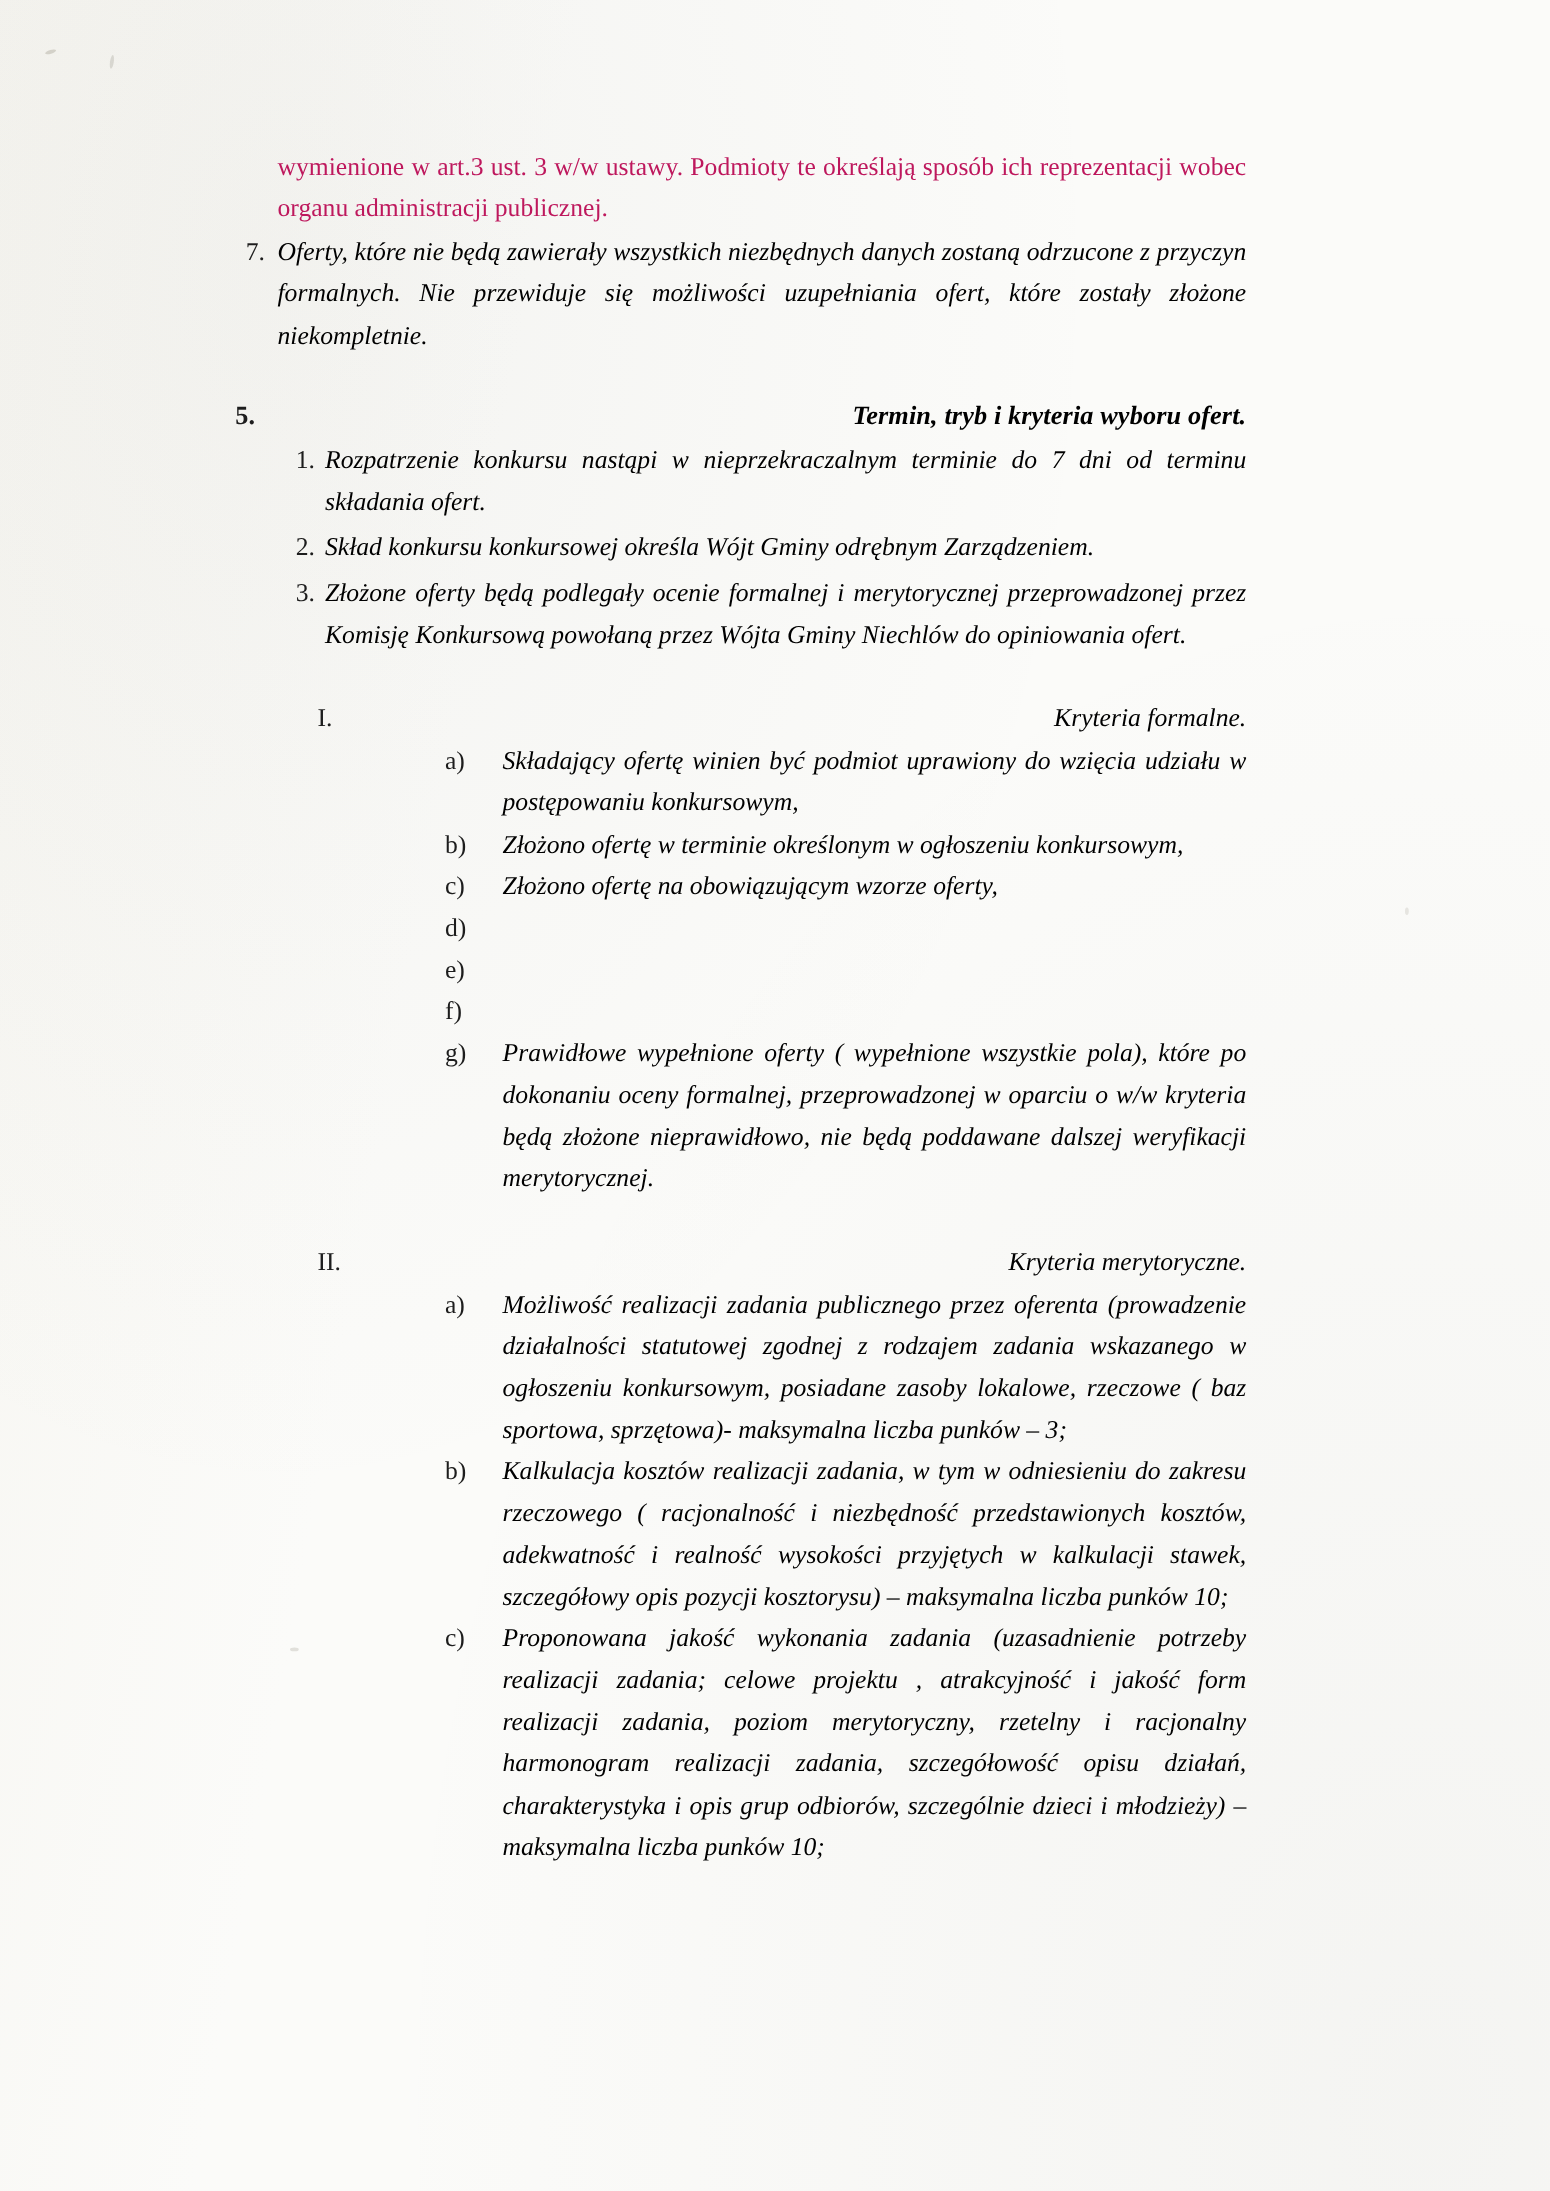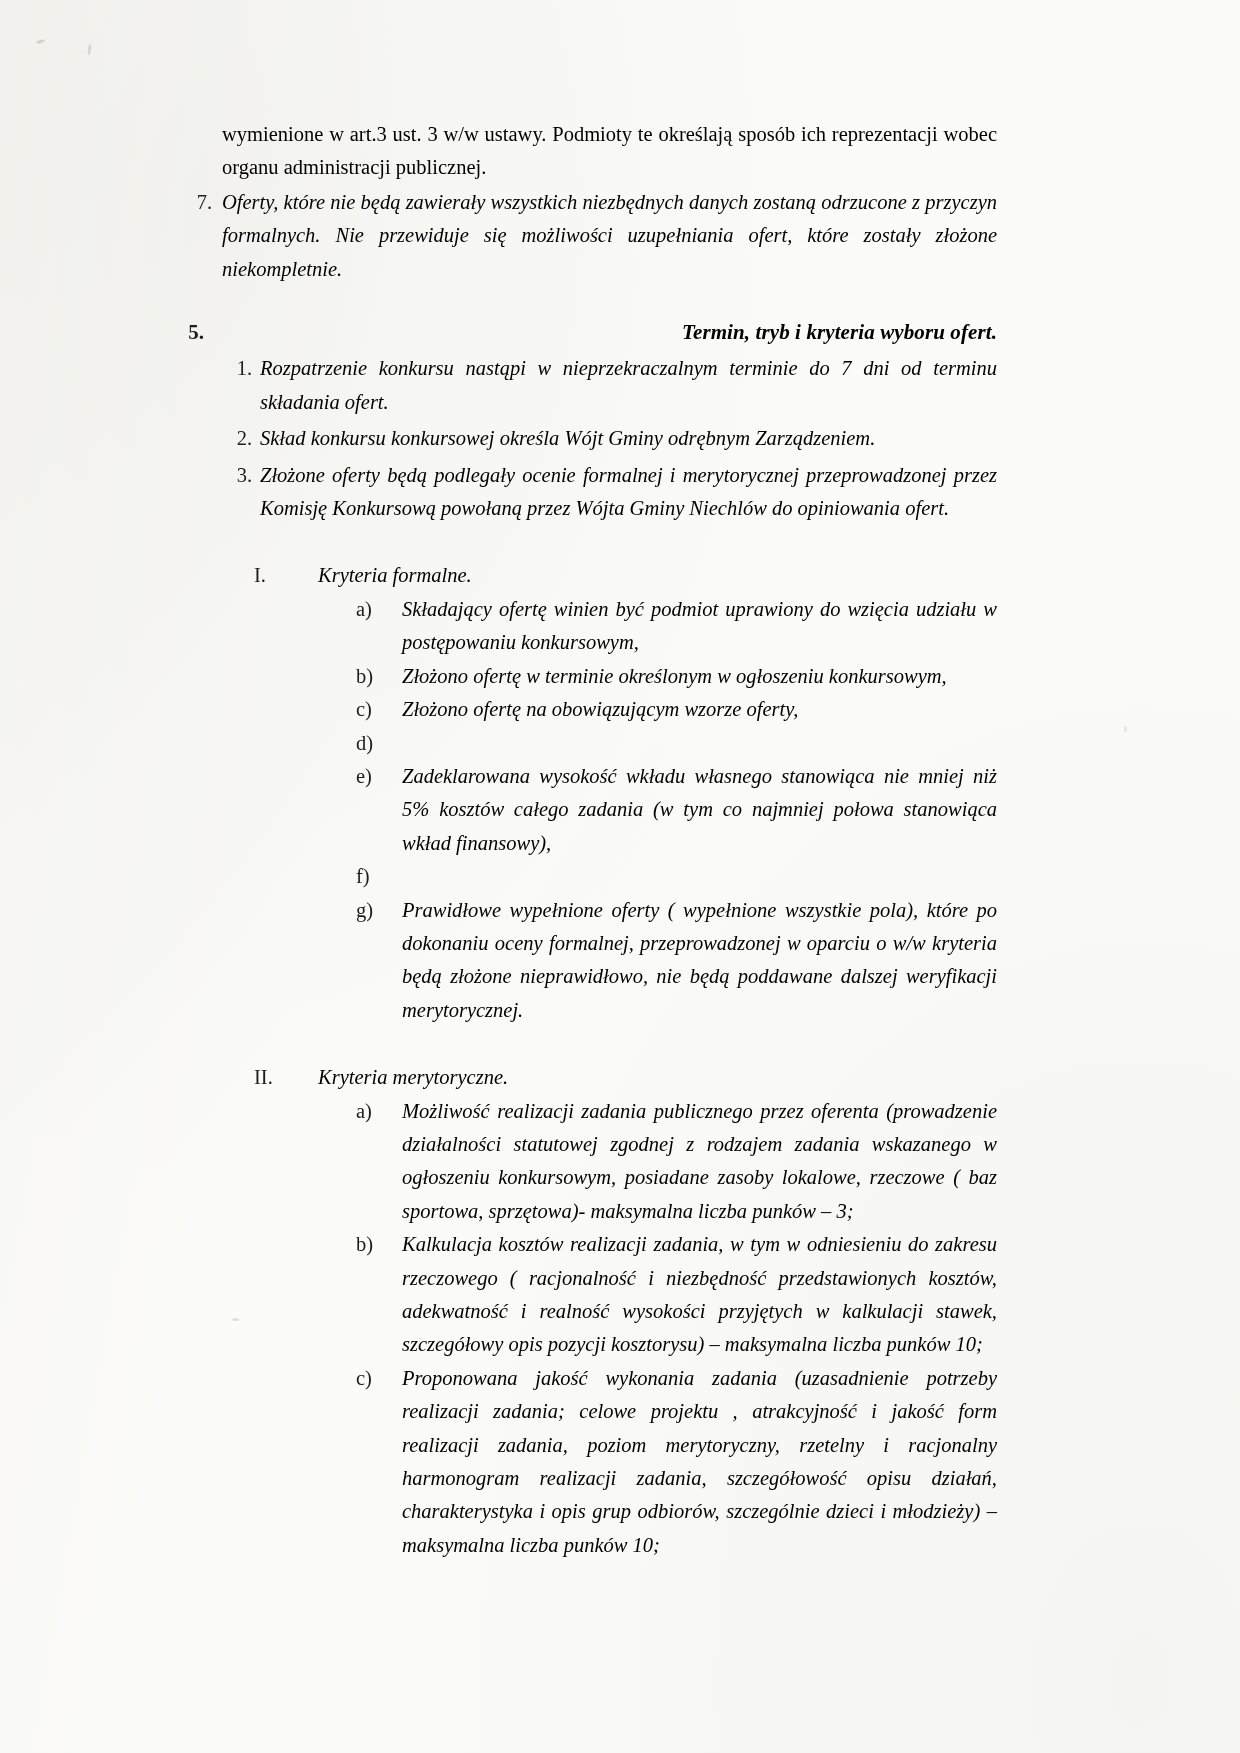--- a/index.html
+++ b/index.html
@@ -40,21 +40,21 @@
 
   .content {
     position: absolute;
     left: 222px;
     top: 118px;
     width: 775px;
   }
 
   p, li, div.line {
     margin: 0;
-    color: #000000;
+    color: #be185d;
   }
 
   
   .lead {
     text-align: justify;
     font-size: 20.5px;
     line-height: 33.4px;
   }
 
   
@@ -94,21 +94,21 @@
   .lvl2 .marker { width: 30px; margin-left: -34px; margin-right: 8px; }
 
   
   .roman {
     margin-top: 34px;
     padding-left: 96px;
     font-size: 20.5px;
     line-height: 33.4px;
   }
   .roman .marker { width: 38px; margin-left: -64px; margin-right: 26px; text-align: left; }
-  .roman .text { text-align: left; }
+  .roman .text { text-align: right; }
 
   
   .lvl3 { padding-left: 178px; }
   .lvl3 .marker { width: 34px; margin-left: -44px; margin-right: 12px; text-align: left; }
 </style>
 </head>
 <body>
 
 <div class="page">
   <div class="scan-tint"></div>
@@ -159,21 +159,20 @@
     </div>
     <div class="row lvl3">
       <span class="marker">c)</span>
       <span class="text">Złożono ofertę na obowiązującym wzorze oferty,</span>
     </div>
     <div class="row lvl3">
       <span class="marker">d)</span>
     </div>
     <div class="row lvl3">
       <span class="marker">e)</span>
-      <span class="text">Zadeklarowana wysokość wkładu własnego stanowiąca nie mniej niż 5% kosztów całego zadania (w tym co najmniej połowa stanowiąca wkład finansowy),</span>
     </div>
     <div class="row lvl3">
       <span class="marker">f)</span>
     </div>
     <div class="row lvl3">
       <span class="marker">g)</span>
       <span class="text">Prawidłowe wypełnione oferty ( wypełnione wszystkie pola), które po dokonaniu oceny formalnej, przeprowadzonej w oparciu o w/w kryteria będą złożone nieprawidłowo, nie będą poddawane dalszej weryfikacji merytorycznej.</span>
     </div>
 
     <div class="row roman">

